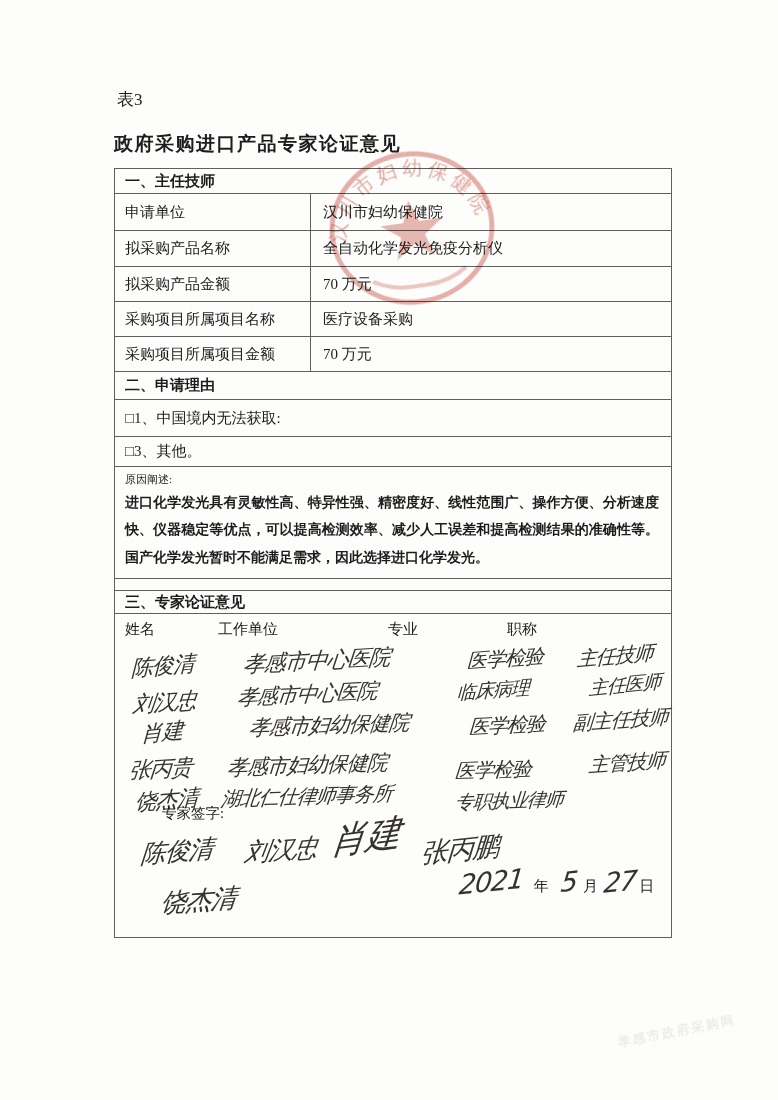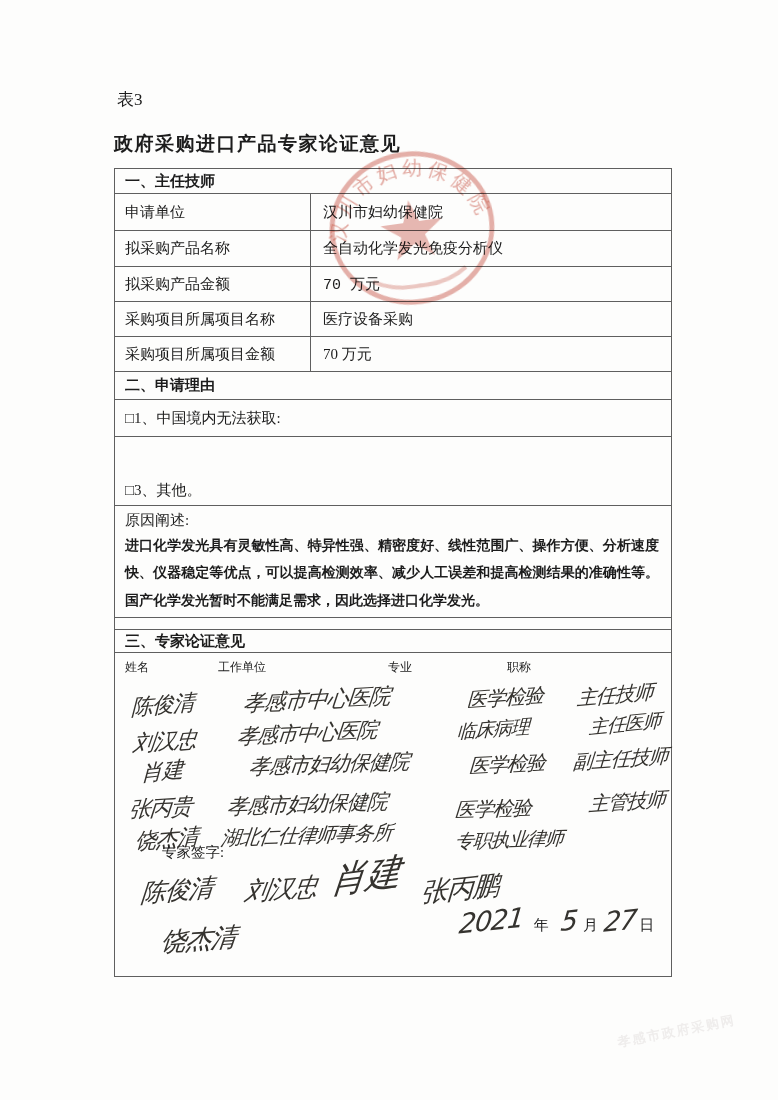--- a/index.html
+++ b/index.html
@@ -21,42 +21,42 @@
   .tbl{
     position:absolute;left:114px;top:168px;width:556px;
     border:1px solid #5f5f5f;box-sizing:content-box;background:transparent;
   }
   .row{
     border-bottom:1px solid #5f5f5f;box-sizing:border-box;
     display:flex;align-items:center;font-size:15px;
   }
   .row:last-child{border-bottom:none;}
   .sec{font-weight:bold;padding-left:10px;}
-  .r1{height:25px;} .r2{height:37px;} .r3{height:36px;} .r4{height:35px;font-family:Liberation Mono, monospace;}
+  .r1{height:25px;} .r2{height:37px;} .r3{height:36px;} .r4{height:35px;}
   .r5{height:35px;} .r6{height:35px;} .r7{height:28px;} .r8{height:37px;}
-  .r9{height:30px;} .r10{height:30px;margin-top:39px;} .r11{height:112px;}
+  .r9{height:30px;} .r10{height:30px;} .r11{height:112px;}
   .r12{height:12px;} .r13{height:23px;} .r14{height:323px;}
 
   .kv .k{
     width:196px;height:100%;display:flex;align-items:center;
     border-right:1px solid #5f5f5f;padding-left:10px;box-sizing:border-box;
   }
   .kv .v{padding-left:12px;}
   .opt{padding-left:10px;}
 
   .reason{display:block;padding:5px 12px 0 10px;}
-  .reason .rl{font-size:15px;}
+  .reason .rl{font-size:11px;}
   .reason .rt{
     font-size:14px;font-weight:600;line-height:1.95;
     text-align:justify;margin-top:2px;
   }
 
   
   .exp{position:relative;display:block;}
-  .colhead{position:absolute;top:6px;font-size:12px;}
+  .colhead{position:absolute;top:6px;font-size:15px;}
   .ch1{left:10px;} .ch2{left:103px;} .ch3{left:249px;margin-left:24px;} .ch4{left:392px;}
 
   .hand{
     position:absolute;
     font-family:"DejaVu Sans",sans-serif;font-style:italic;
     color:#35332f;white-space:nowrap;transform-origin:left center;
     letter-spacing:-1px;
   }
   
   .en1{left:16px;top:40px;font-size:22px;transform:rotate(-5deg) skewX(-6deg);}

